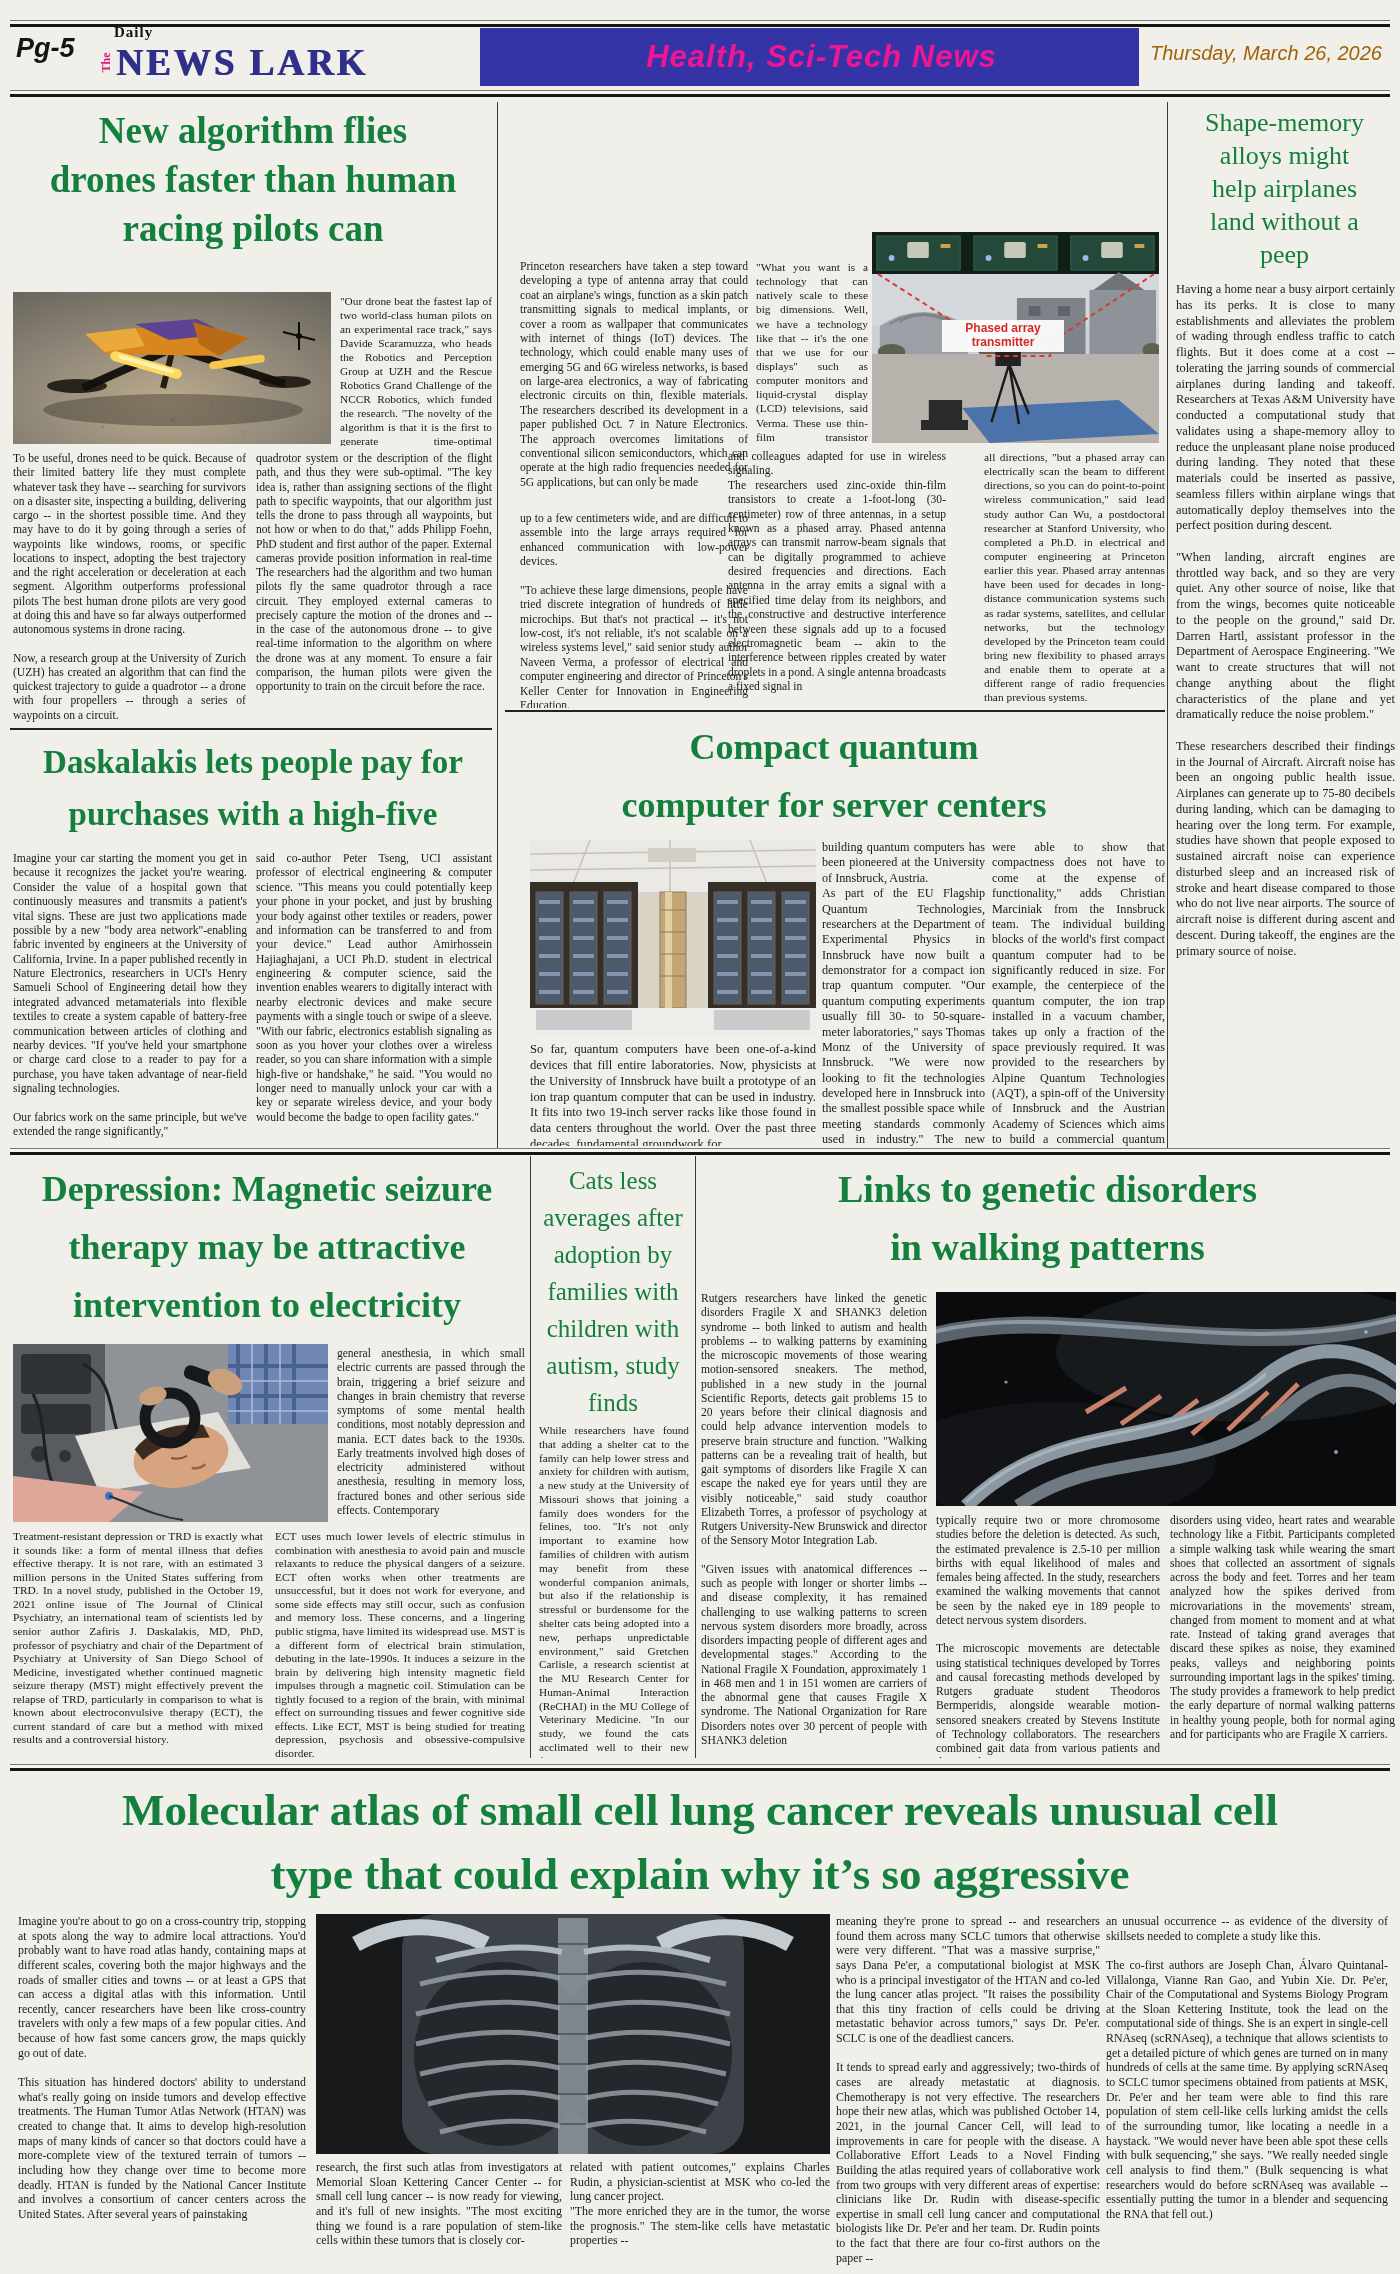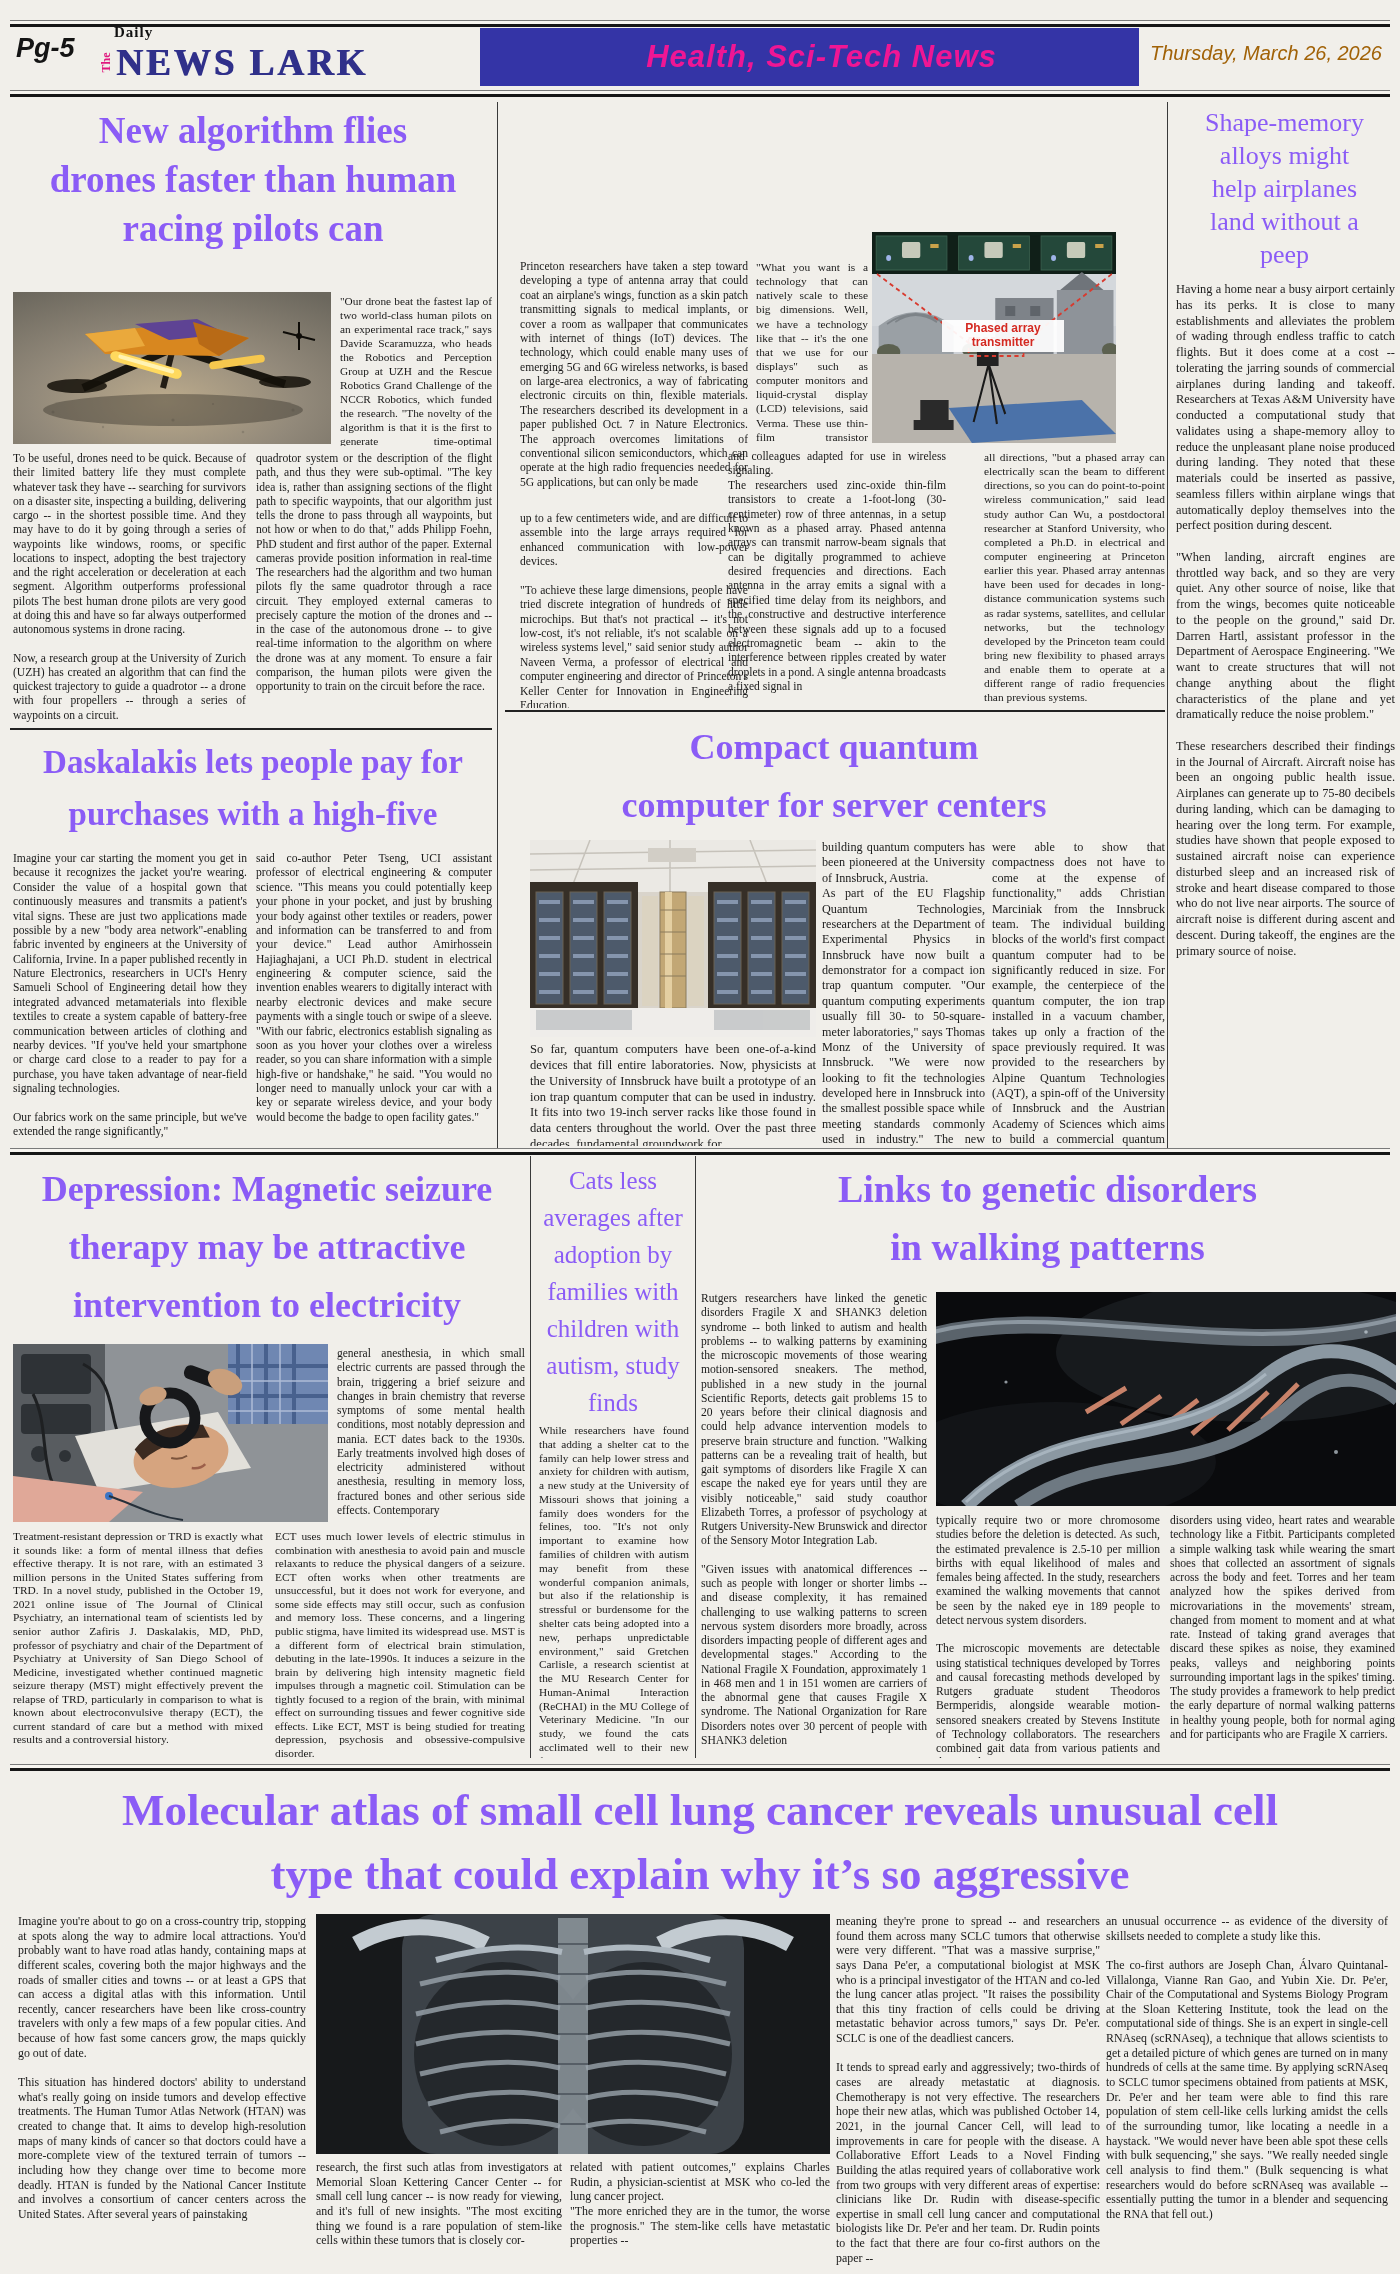--- a/index.html
+++ b/index.html
@@ -2,21 +2,21 @@
 <html><head>
 <meta charset="utf-8">
 <style>
   html,body{margin:0;padding:0;background:#d8d5cf;}
   .page{position:relative;width:1400px;height:2274px;margin:0 auto;background:#f1efea;
         font-family:"Liberation Serif",serif;color:#141414;overflow:hidden;}
   .abs{position:absolute;}
   .drule{border-top:1px solid #7a7a7a;background:#f7f5f0;border-bottom:3px solid #161616;height:3px;}
   .hrule{height:2px;background:#222;}
   .vrule{width:1px;background:#3a3a3a;}
-  .headline{font-weight:bold;text-align:center;white-space:pre-line;color:#8b5cf6;}
+  .headline{font-weight:bold;text-align:center;white-space:pre-line;color:#15803d;}
   .headline.light{font-weight:normal;}
   .bodytext{text-align:justify;white-space:pre-line;overflow:hidden;color:#1a1a1a;}
   .photo{overflow:hidden;background:#777;}
   .photo svg{display:block;width:100%;height:100%;}
   .banner{background:#3434a6;display:flex;align-items:center;justify-content:center;padding-left:24px;}
   .banner span{font-family:"Liberation Sans",sans-serif;font-weight:bold;font-style:italic;
                font-size:31px;color:#ef1694;letter-spacing:1px;}
   .pgnum{font-family:"Liberation Sans",sans-serif;font-weight:bold;font-style:italic;font-size:27px;}
   .masthead-name{font-family:"Liberation Serif",serif;font-weight:bold;font-size:37px;
                  color:#30308a;letter-spacing:3px;text-shadow:1px 0 0 #30308a;}
@@ -99,21 +99,21 @@
   <div class="abs bodytext" style="left:340px;top:294px;width:152px;height:152px;font-size:11.3px;line-height:1.24;">"Our drone beat the fastest lap of two world-class human pilots on an experimental race track," says Davide Scaramuzza, who heads the Robotics and Perception Group at UZH and the Rescue Robotics Grand Challenge of the NCCR Robotics, which funded the research. "The novelty of the algorithm is that it is the first to generate time-optimal trajectories that fully consider the drones' limitations," says Scaramuzza. Previous works relied on simplifications of either the</div>
   <div class="abs bodytext" style="left:13px;top:452px;width:233px;height:270px;font-size:11.6px;line-height:1.23;">To be useful, drones need to be quick. Because of their limited battery life they must complete whatever task they have -- searching for survivors on a disaster site, inspecting a building, delivering cargo -- in the shortest possible time. And they may have to do it by going through a series of waypoints like windows, rooms, or specific locations to inspect, adopting the best trajectory and the right acceleration or deceleration at each segment. Algorithm outperforms professional pilots The best human drone pilots are very good at doing this and have so far always outperformed autonomous systems in drone racing.
 
 Now, a research group at the University of Zurich (UZH) has created an algorithm that can find the quickest trajectory to guide a quadrotor -- a drone with four propellers -- through a series of waypoints on a circuit.</div>
   <div class="abs bodytext" style="left:256px;top:452px;width:236px;height:270px;font-size:11.6px;line-height:1.23;">quadrotor system or the description of the flight path, and thus they were sub-optimal. "The key idea is, rather than assigning sections of the flight path to specific waypoints, that our algorithm just tells the drone to pass through all waypoints, but not how or when to do that," adds Philipp Foehn, PhD student and first author of the paper. External cameras provide position information in real-time The researchers had the algorithm and two human pilots fly the same quadrotor through a race circuit. They employed external cameras to precisely capture the motion of the drones and -- in the case of the autonomous drone -- to give real-time information to the algorithm on where the drone was at any moment. To ensure a fair comparison, the human pilots were given the opportunity to train on the circuit before the race.</div>
 
 
   <div class="abs bodytext" style="left:520px;top:260px;width:228px;height:246px;font-size:11.6px;line-height:1.24;">Princeton researchers have taken a step toward developing a type of antenna array that could coat an airplane's wings, function as a skin patch transmitting signals to medical implants, or cover a room as wallpaper that communicates with internet of things (IoT) devices. The technology, which could enable many uses of emerging 5G and 6G wireless networks, is based on large-area electronics, a way of fabricating electronic circuits on thin, flexible materials. The researchers described its development in a paper published Oct. 7 in Nature Electronics. The approach overcomes limitations of conventional silicon semiconductors, which can operate at the high radio frequencies needed for 5G applications, but can only be made</div>
   <div class="abs bodytext" style="left:756px;top:260px;width:112px;height:186px;font-size:11.4px;line-height:1.24;">"What you want is a technology that can natively scale to these big dimensions. Well, we have a technology like that -- it's the one that we use for our displays" such as computer monitors and liquid-crystal display (LCD) televisions, said Verma. These use thin-film transistor technology, which Verma</div>
 
-  <div class="abs photo" style="left:872px;top:232px;width:244px;height:211px;">
+  <div class="abs photo" style="left:872px;top:232px;width:287px;height:211px;">
     <svg viewBox="0 0 293 211" preserveAspectRatio="none">
       <rect width="293" height="211" fill="#cdd1d6"></rect>
       <rect width="293" height="42" fill="#101f18"></rect>
       <g>
         <rect x="5" y="4" width="85" height="34" fill="#24483a" stroke="#3b624f"></rect>
         <rect x="104" y="4" width="85" height="34" fill="#24483a" stroke="#3b624f"></rect>
         <rect x="203" y="4" width="85" height="34" fill="#24483a" stroke="#3b624f"></rect>
         <g fill="#9fb4e8">
             <circle cx="20" cy="26" r="3"></circle>
             <circle cx="119" cy="26" r="3"></circle>

